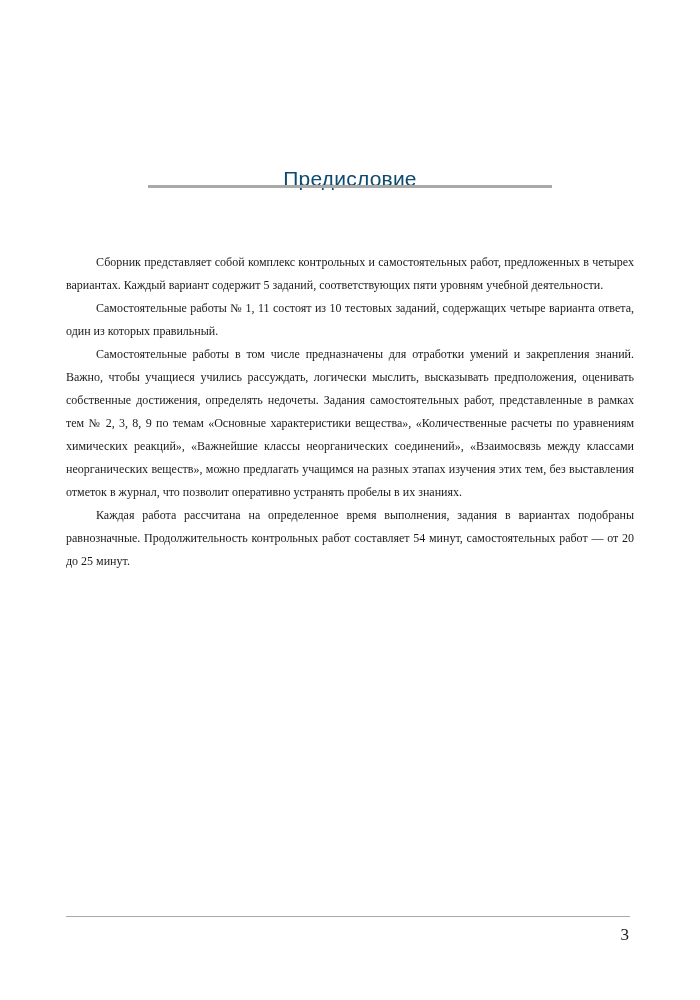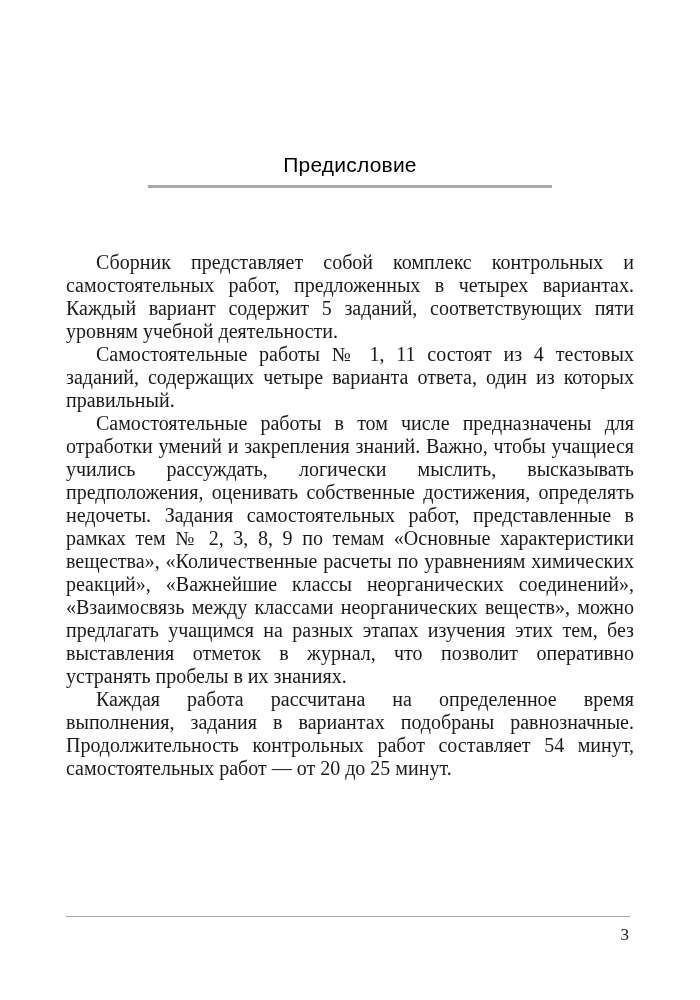--- a/index.html
+++ b/index.html
@@ -31,24 +31,24 @@
     left: 0;
     top: 152px;
     width: 700px;
     text-align: center;
   }
 
   .page-title {
     font-family: "Liberation Sans", "DejaVu Sans", sans-serif;
     font-size: 21px;
     font-weight: 400;
-    color: #000000;
+    color: #0c4a6e;
     letter-spacing: 0.2px;
     line-height: 26px;
-    margin: 0;
+    margin: 14px;
   }
 
   .title-rule {
     position: absolute;
     left: 148px;
     top: 185px;
     width: 404px;
     height: 3px;
     background: #a9a9a7;
   }
@@ -56,21 +56,21 @@
   
   .content {
     position: absolute;
     left: 66px;
     top: 251px;
     width: 568px;
   }
 
   .para {
     margin: 0;
-    font-size: 20px;
+    font-size: 12px;
     line-height: 23px;
     text-align: justify;
     text-indent: 30px;
     text-justify: inter-word;
     hyphens: none;
     color: #1a1a1a;
   }
 
   
   .footer-rule {
@@ -102,21 +102,21 @@
 <div class="page">
 
   <div class="header">
     <h1 class="page-title">Предисловие</h1>
   </div>
 
   <div class="title-rule"></div>
 
   <div class="content">
     <p class="para">Сборник представляет собой комплекс контрольных и самостоятельных работ, предложенных в четырех вариантах. Каждый вариант содержит 5 заданий, соответствующих пяти уровням учебной деятельности.</p>
-    <p class="para">Самостоятельные работы № 1, 11 состоят из 4 тестовых заданий, содержащих четыре варианта ответа, один из которых правильный.</p>
+    <p class="para">Самостоятельные работы № 1, 11 состоят из 10 тестовых заданий, содержащих четыре варианта ответа, один из которых правильный.</p>
     <p class="para">Самостоятельные работы в том числе предназначены для отработки умений и закрепления знаний. Важно, чтобы учащиеся учились рассуждать, логически мыслить, высказывать предположения, оценивать собственные достижения, определять недочеты. Задания самостоятельных работ, представленные в рамках тем № 2, 3, 8, 9 по темам «Основные характеристики вещества», «Количественные расчеты по уравнениям химических реакций», «Важнейшие классы неорганических соединений», «Взаимосвязь между классами неорганических веществ», можно предлагать учащимся на разных этапах изучения этих тем, без выставления отметок в журнал, что позволит оперативно устранять пробелы в их знаниях.</p>
     <p class="para">Каждая работа рассчитана на определенное время выполнения, задания в вариантах подобраны равнозначные. Продолжительность контрольных работ составляет 54 минут, самостоятельных работ — от 20 до 25 минут.</p>
   </div>
 
   <div class="footer-rule"></div>
 
   <div class="footer">
     <span class="page-number">3</span>
   </div>
 

